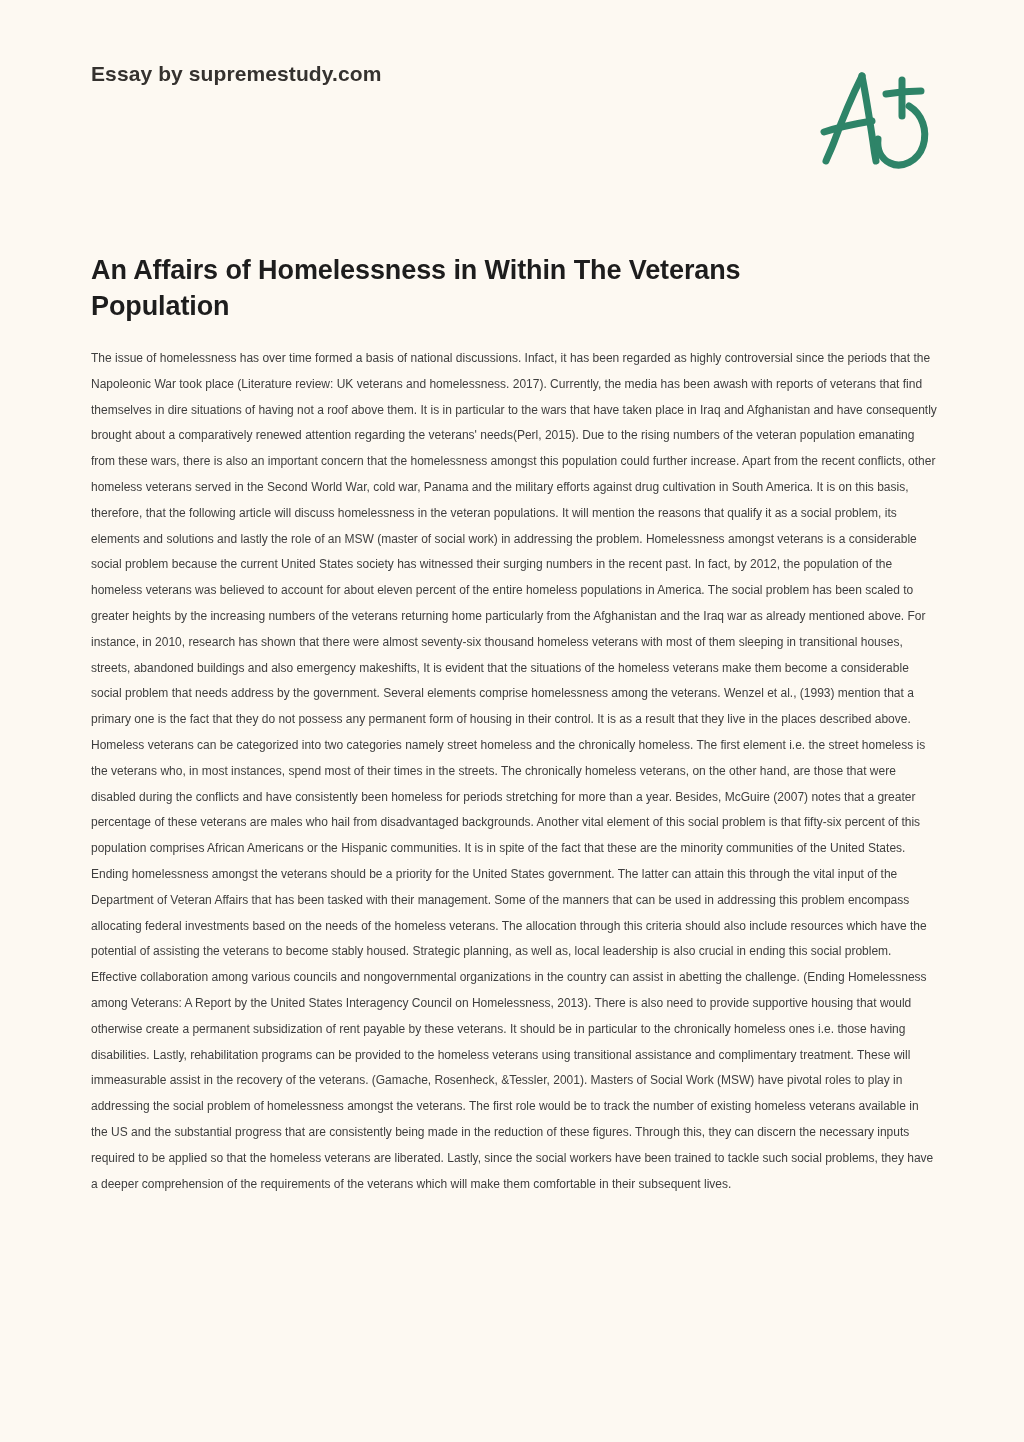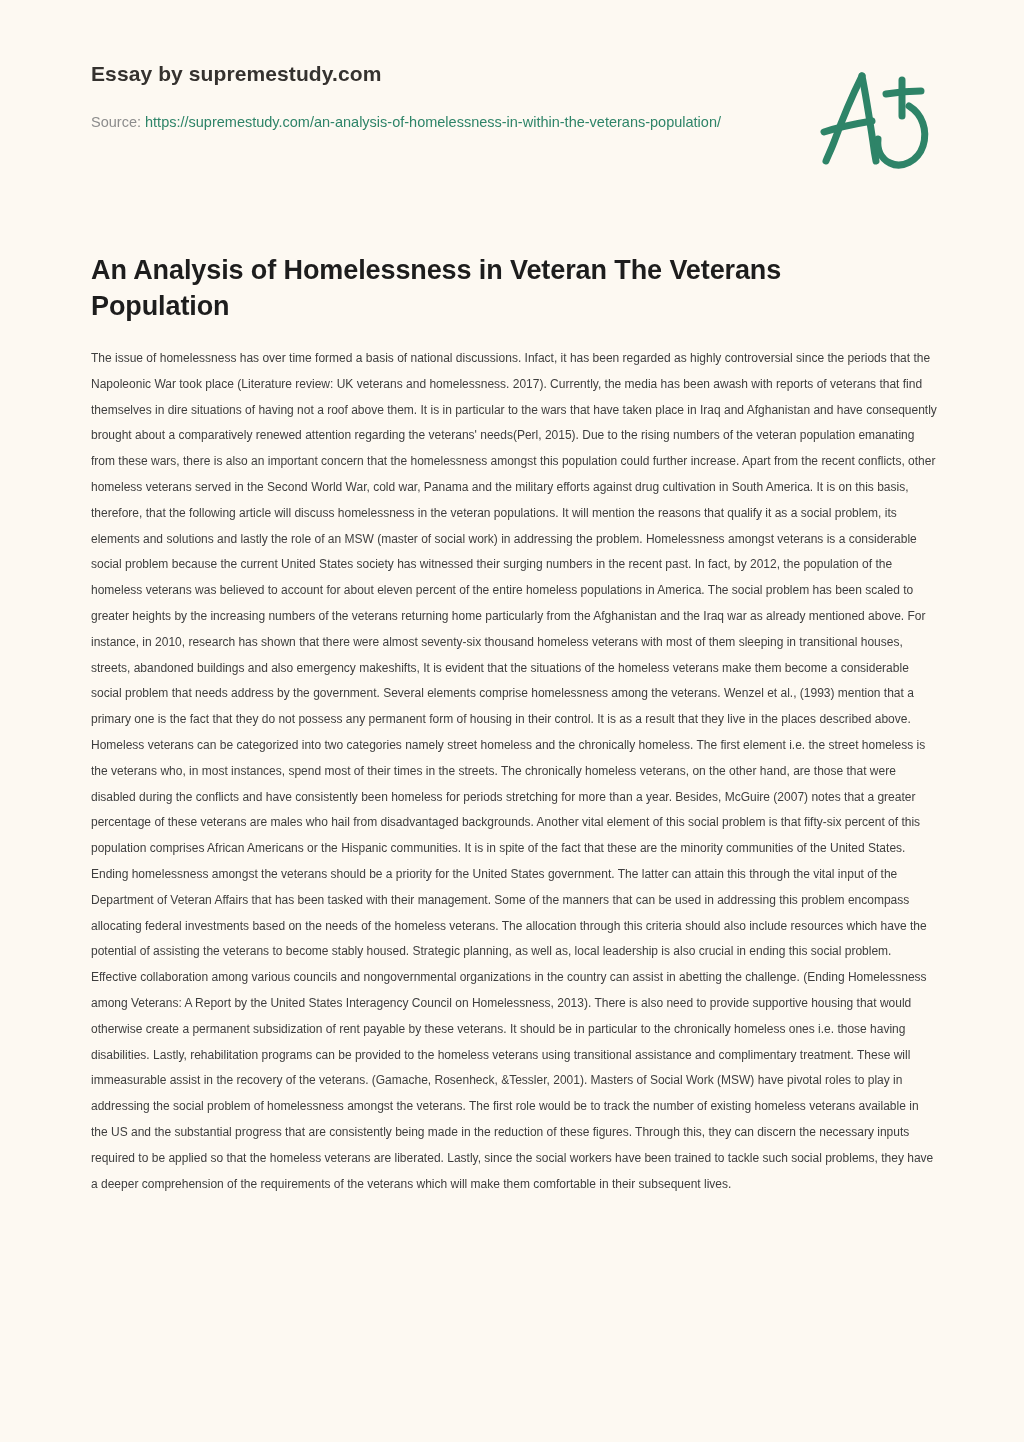--- a/index.html
+++ b/index.html
@@ -108,24 +108,20 @@
 </style>
 </head>
 <body>
 
 <div class="page">
 
   <div class="header">
 
     <div class="brand-heading">Essay by supremestudy.com</div>
 
-    <div class="source-line">
-      <span class="source-label">Source:</span>
-      <a class="source-url" href="#">https://supremestudy.com/an-analysis-of-homelessness-in-within-the-veterans-population/</a>
-    </div>
 
     <div class="logo">
       <svg viewBox="0 0 140 120" xmlns="http://www.w3.org/2000/svg" fill="none" stroke="#2e8468" stroke-linecap="round" stroke-linejoin="round">
 
         <path d="M56 10 C 47 28, 36 54, 28 76 C 25 84, 22 90, 20 95" stroke-width="7"></path>
 
         <path d="M56 10 C 60 30, 64 56, 67 76 C 68 84, 69 90, 70 95" stroke-width="7"></path>
 
         <path d="M18 66 C 30 62, 48 58, 66 55" stroke-width="7"></path>
 
@@ -133,17 +129,17 @@
 
         <path d="M80 28 C 92 26, 104 25, 115 25" stroke-width="7"></path>
 
         <path d="M103 40 C 116 48, 122 64, 117 80 C 112 95, 96 103, 84 97 C 74 92, 71 82, 72 73" stroke-width="7"></path>
       </svg>
     </div>
 
   </div>
 
   <div class="article">
-    <h1 class="article-title">An Analysis of Homelessness in Veteran The Veterans Population</h1>
+    <h1 class="article-title">An Affairs of Homelessness in Within The Veterans Population</h1>
     <p class="article-body">The issue of homelessness has over time formed a basis of national discussions. Infact, it has been regarded as highly controversial since the periods that the Napoleonic War took place (Literature review: UK veterans and homelessness. 2017). Currently, the media has been awash with reports of veterans that find themselves in dire situations of having not a roof above them. It is in particular to the wars that have taken place in Iraq and Afghanistan and have consequently brought about a comparatively renewed attention regarding the veterans' needs(Perl, 2015). Due to the rising numbers of the veteran population emanating from these wars, there is also an important concern that the homelessness amongst this population could further increase. Apart from the recent conflicts, other homeless veterans served in the Second World War, cold war, Panama and the military efforts against drug cultivation in South America. It is on this basis, therefore, that the following article will discuss homelessness in the veteran populations. It will mention the reasons that qualify it as a social problem, its elements and solutions and lastly the role of an MSW (master of social work) in addressing the problem. Homelessness amongst veterans is a considerable social problem because the current United States society has witnessed their surging numbers in the recent past. In fact, by 2012, the population of the homeless veterans was believed to account for about eleven percent of the entire homeless populations in America. The social problem has been scaled to greater heights by the increasing numbers of the veterans returning home particularly from the Afghanistan and the Iraq war as already mentioned above. For instance, in 2010, research has shown that there were almost seventy-six thousand homeless veterans with most of them sleeping in transitional houses, streets, abandoned buildings and also emergency makeshifts, It is evident that the situations of the homeless veterans make them become a considerable social problem that needs address by the government. Several elements comprise homelessness among the veterans. Wenzel et al., (1993) mention that a primary one is the fact that they do not possess any permanent form of housing in their control. It is as a result that they live in the places described above. Homeless veterans can be categorized into two categories namely street homeless and the chronically homeless. The first element i.e. the street homeless is the veterans who, in most instances, spend most of their times in the streets. The chronically homeless veterans, on the other hand, are those that were disabled during the conflicts and have consistently been homeless for periods stretching for more than a year. Besides, McGuire (2007) notes that a greater percentage of these veterans are males who hail from disadvantaged backgrounds. Another vital element of this social problem is that fifty-six percent of this population comprises African Americans or the Hispanic communities. It is in spite of the fact that these are the minority communities of the United States. Ending homelessness amongst the veterans should be a priority for the United States government. The latter can attain this through the vital input of the Department of Veteran Affairs that has been tasked with their management. Some of the manners that can be used in addressing this problem encompass allocating federal investments based on the needs of the homeless veterans. The allocation through this criteria should also include resources which have the potential of assisting the veterans to become stably housed. Strategic planning, as well as, local leadership is also crucial in ending this social problem. Effective collaboration among various councils and nongovernmental organizations in the country can assist in abetting the challenge. (Ending Homelessness among Veterans: A Report by the United States Interagency Council on Homelessness, 2013). There is also need to provide supportive housing that would otherwise create a permanent subsidization of rent payable by these veterans. It should be in particular to the chronically homeless ones i.e. those having disabilities. Lastly, rehabilitation programs can be provided to the homeless veterans using transitional assistance and complimentary treatment. These will immeasurable assist in the recovery of the veterans. (Gamache, Rosenheck, &amp;Tessler, 2001). Masters of Social Work (MSW) have pivotal roles to play in addressing the social problem of homelessness amongst the veterans. The first role would be to track the number of existing homeless veterans available in the US and the substantial progress that are consistently being made in the reduction of these figures. Through this, they can discern the necessary inputs required to be applied so that the homeless veterans are liberated. Lastly, since the social workers have been trained to tackle such social problems, they have a deeper comprehension of the requirements of the veterans which will make them comfortable in their subsequent lives.</p>
   </div>
 
 </div>
 
 </body></html>

